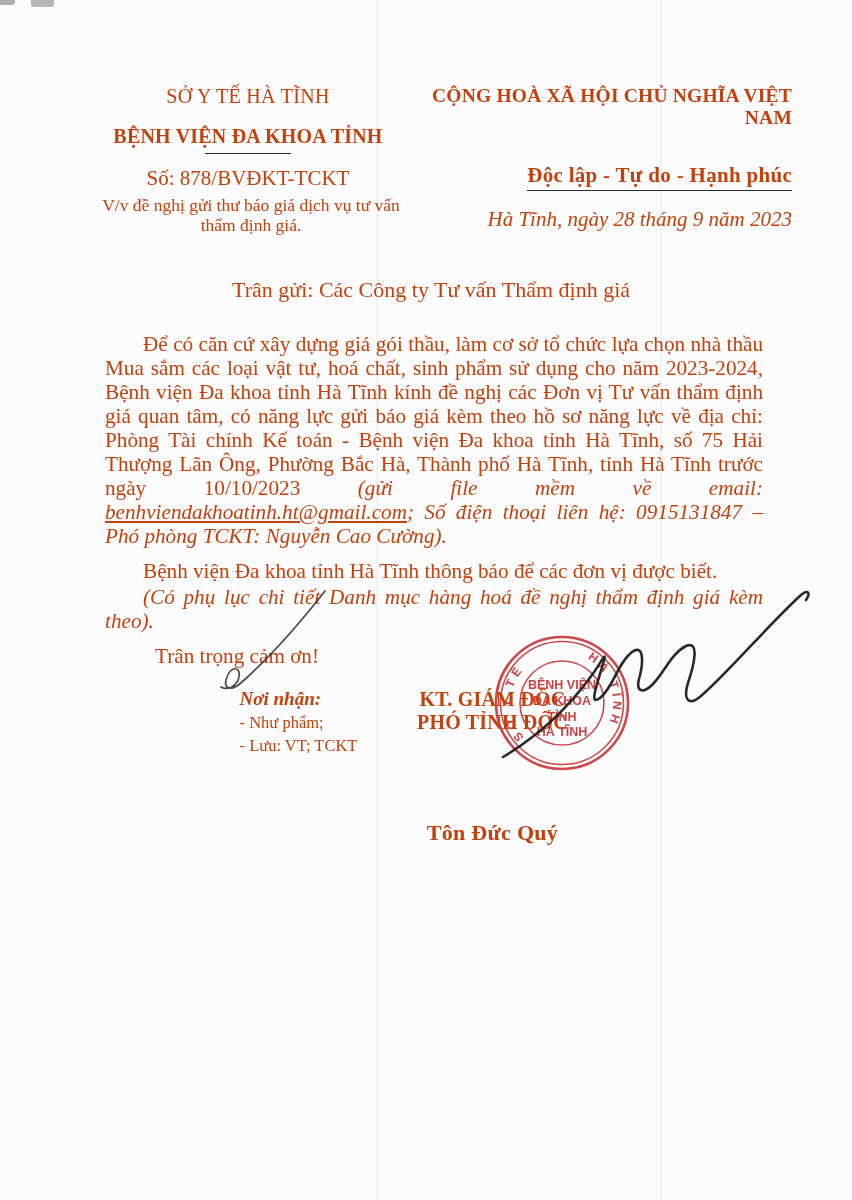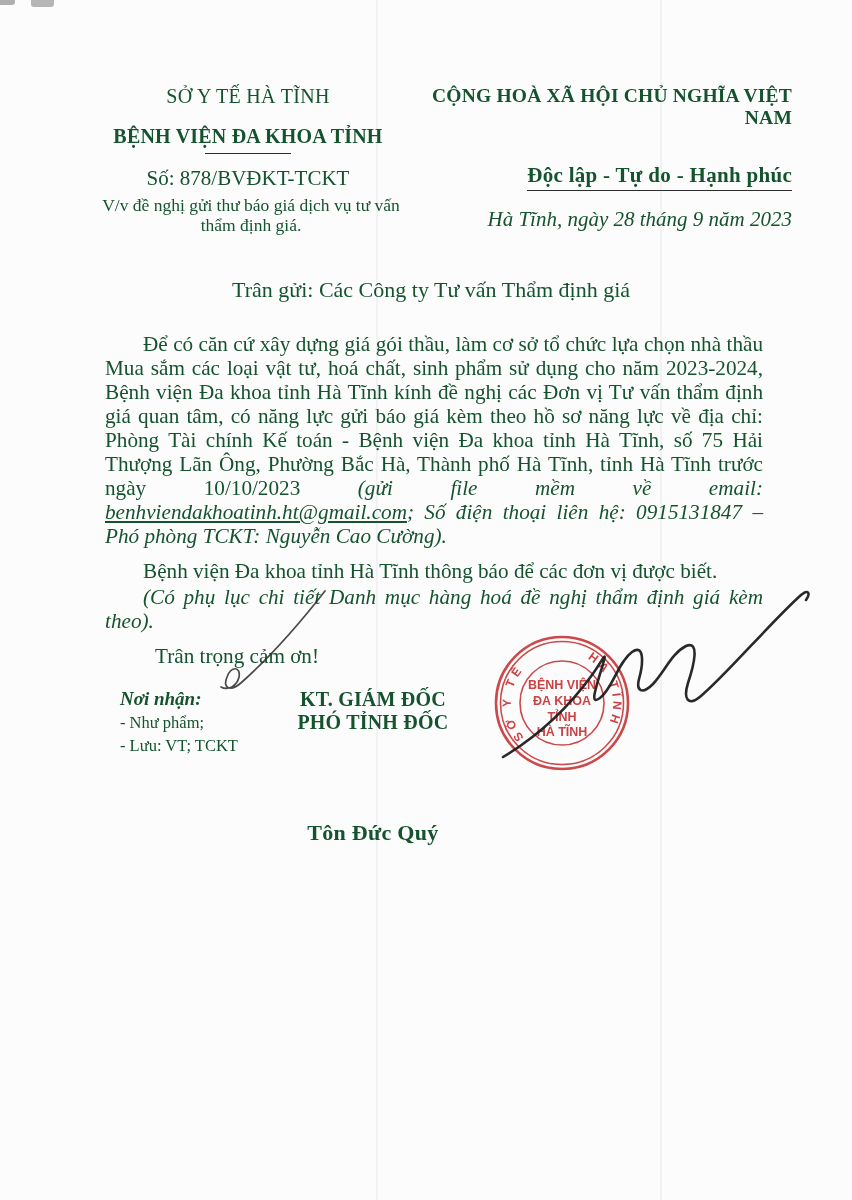--- a/index.html
+++ b/index.html
@@ -2,21 +2,21 @@
 <html><head>
 <meta charset="utf-8">
 <style>
   * { margin:0; padding:0; box-sizing:border-box; }
   html,body { background:#e8e8e8; }
   .page {
     position:relative;
     width:852px; height:1200px;
     background:#fcfcfd;
     font-family:"Liberation Serif","DejaVu Serif",serif;
-    color:#14532d;
+    color:#c2410c;
     overflow:hidden;
     margin:0 auto;
   }
   
   .scan-line { position:absolute; top:0; bottom:0; width:2px; background:rgba(110,115,125,0.07); }
   .scan-line.l1 { left:376px; }
   .scan-line.l2 { left:660px; }
   .edge-smudge { position:absolute; background:#6f6f6f; }
   .edge-smudge.s1 { left:0; top:0; width:15px; height:5px; opacity:.55; border-radius:0 0 3px 0; }
   .edge-smudge.s2 { left:31px; top:0; width:23px; height:7px; opacity:.5; border-radius:0 0 3px 3px; }
@@ -38,21 +38,21 @@
   .salutation { text-align:center; font-size:22px; margin-top:42px; margin-left:10px; }
   .doc-body { width:658px; margin:30px 89px 0 105px; font-size:21.2px; line-height:23.9px; text-align:justify; }
   .par { text-indent:38px; }
   .par-2 { margin-top:2px; }
   .par-3 { margin-top:12px; }
   .par-closing { margin-top:11px; text-indent:50px; }
   .it { font-style:italic; }
   .email-underline { text-decoration:underline; }
 
   
-  .doc-footer { display:flex; justify-content:flex-start; margin-top:19px; padding:0 105px 0 120px; position:relative; }
+  .doc-footer { display:flex; justify-content:center; margin-top:19px; padding:0 105px 0 120px; position:relative; }
   .recipients { font-size:16.5px; position:relative; z-index:2; }
   .recipients-title { font-size:19px; font-weight:bold; font-style:italic; }
   .recipient-item { margin-top:3px; }
   .sign-block { width:270px; text-align:center; position:relative; z-index:2; }
   .sign-title { font-size:20px; font-weight:bold; line-height:23px; letter-spacing:.2px; }
   .signer-name { font-size:22px; font-weight:bold; margin-top:86px; letter-spacing:.3px; }
 
   .stamp-wrap { position:absolute; left:492px; top:633px; width:140px; height:140px; z-index:1; }
   .stamp-wrap svg { display:block; }
   .sig-overlay { position:absolute; left:100px; top:555px; width:720px; height:245px; z-index:3; pointer-events:none; }

